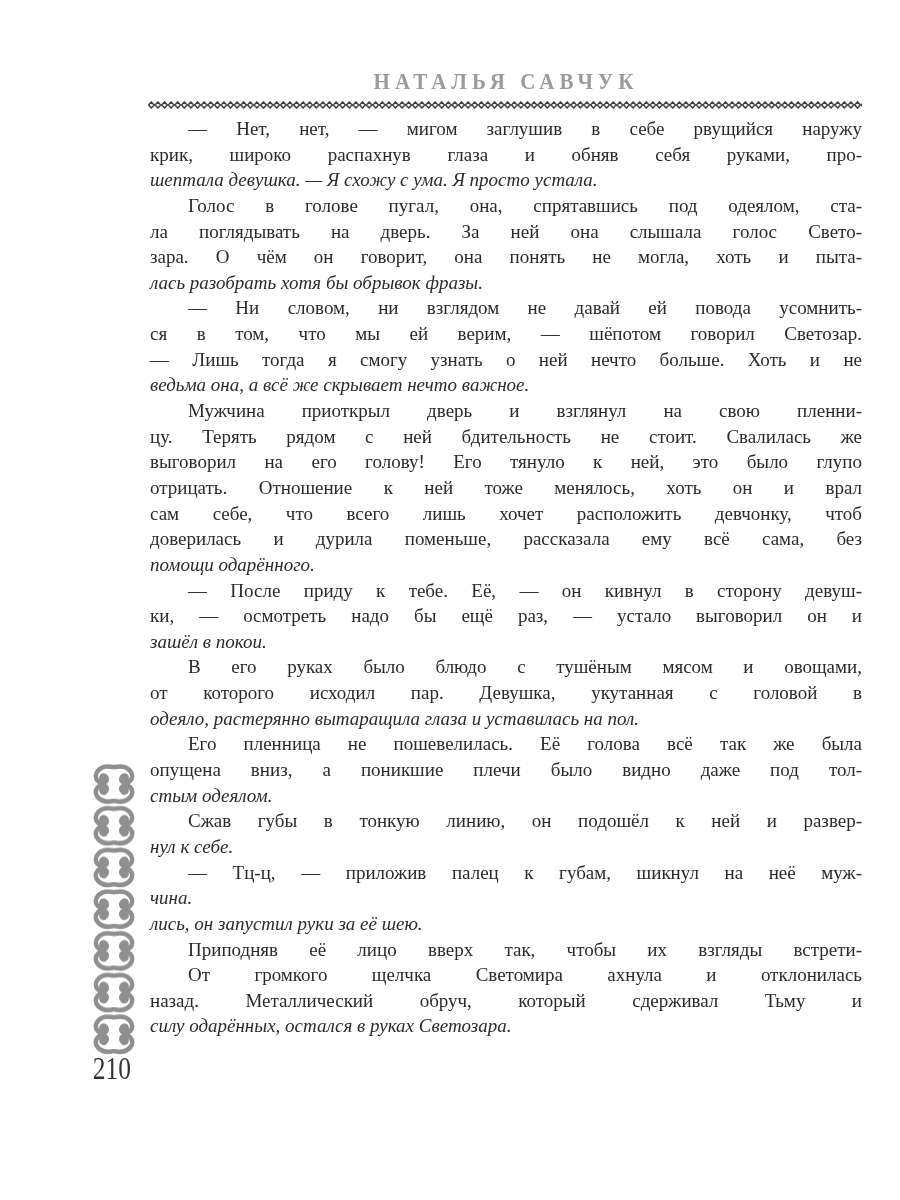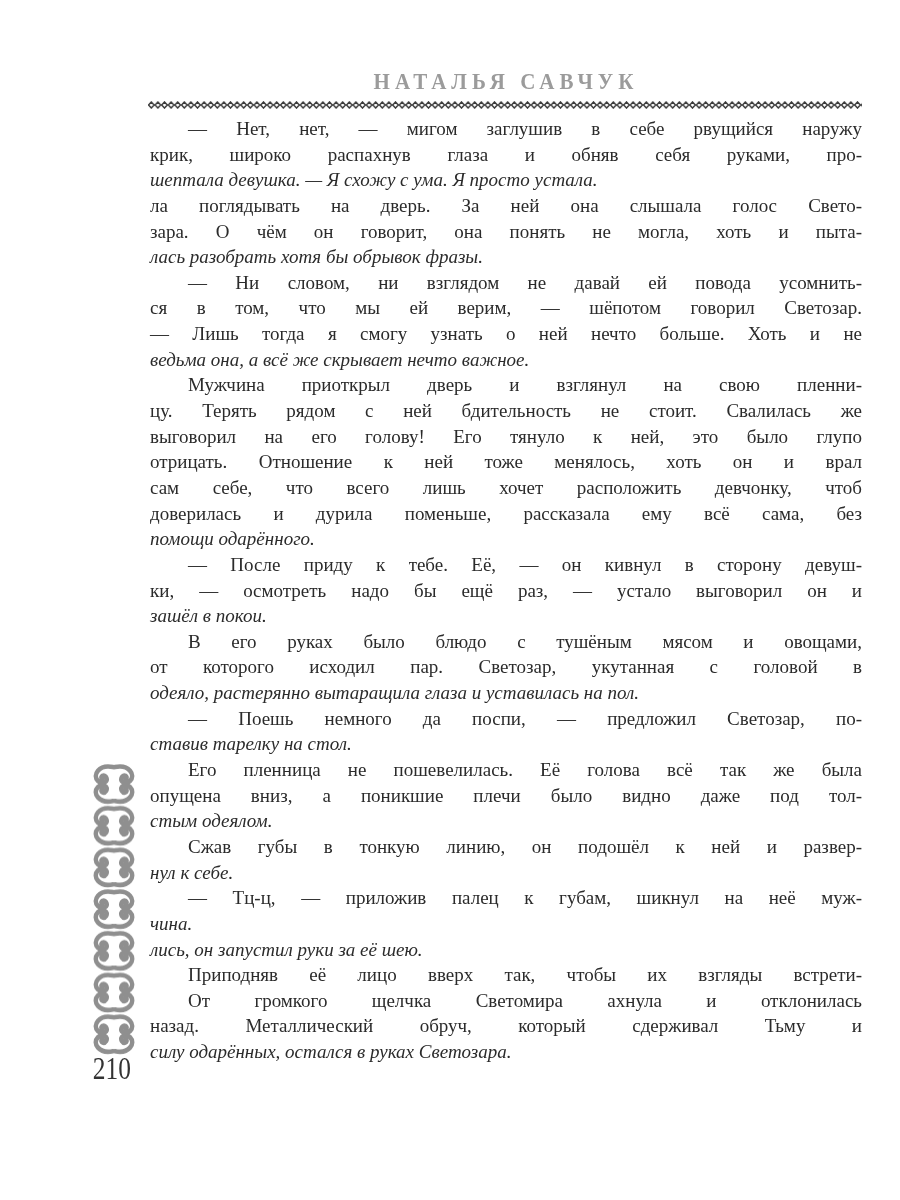--- a/index.html
+++ b/index.html
@@ -63,20 +63,21 @@
     </svg>
   </div>
 
   <div class="body-text">
       <div class="para">
         <div class="line first">— Нет, нет, — мигом заглушив в себе рвущийся наружу</div>
         <div class="line">крик, широко распахнув глаза и обняв себя руками, про-</div>
         <div class="line last">шептала девушка. — Я схожу с ума. Я просто устала.</div>
       </div>
       <div class="para">
+        <div class="line first">Голос в голове пугал, она, спрятавшись под одеялом, ста-</div>
         <div class="line">ла поглядывать на дверь. За ней она слышала голос Свето-</div>
         <div class="line">зара. О чём он говорит, она понять не могла, хоть и пыта-</div>
         <div class="line last">лась разобрать хотя бы обрывок фразы.</div>
       </div>
       <div class="para">
         <div class="line first">— Ни словом, ни взглядом не давай ей повода усомнить-</div>
         <div class="line">ся в том, что мы ей верим, — шёпотом говорил Светозар.</div>
         <div class="line">— Лишь тогда я смогу узнать о ней нечто больше. Хоть и не</div>
         <div class="line last">ведьма она, а всё же скрывает нечто важное.</div>
       </div>
@@ -89,26 +90,22 @@
         <div class="line">доверилась и дурила поменьше, рассказала ему всё сама, без</div>
         <div class="line last">помощи одарённого.</div>
       </div>
       <div class="para">
         <div class="line first">— После приду к тебе. Её, — он кивнул в сторону девуш-</div>
         <div class="line">ки, — осмотреть надо бы ещё раз, — устало выговорил он и</div>
         <div class="line last">зашёл в покои.</div>
       </div>
       <div class="para">
         <div class="line first">В его руках было блюдо с тушёным мясом и овощами,</div>
-        <div class="line">от которого исходил пар. Светозар, укутанная с головой в</div>
+        <div class="line">от которого исходил пар. Девушка, укутанная с головой в</div>
         <div class="line last">одеяло, растерянно вытаращила глаза и уставилась на пол.</div>
-      </div>
-      <div class="para">
-        <div class="line first">— Поешь немного да поспи, — предложил Светозар, по-</div>
-        <div class="line last">ставив тарелку на стол.</div>
       </div>
       <div class="para">
         <div class="line first">Его пленница не пошевелилась. Её голова всё так же была</div>
         <div class="line">опущена вниз, а поникшие плечи было видно даже под тол-</div>
         <div class="line last">стым одеялом.</div>
       </div>
       <div class="para">
         <div class="line first">Сжав губы в тонкую линию, он подошёл к ней и развер-</div>
         <div class="line last">нул к себе.</div>
       </div>

